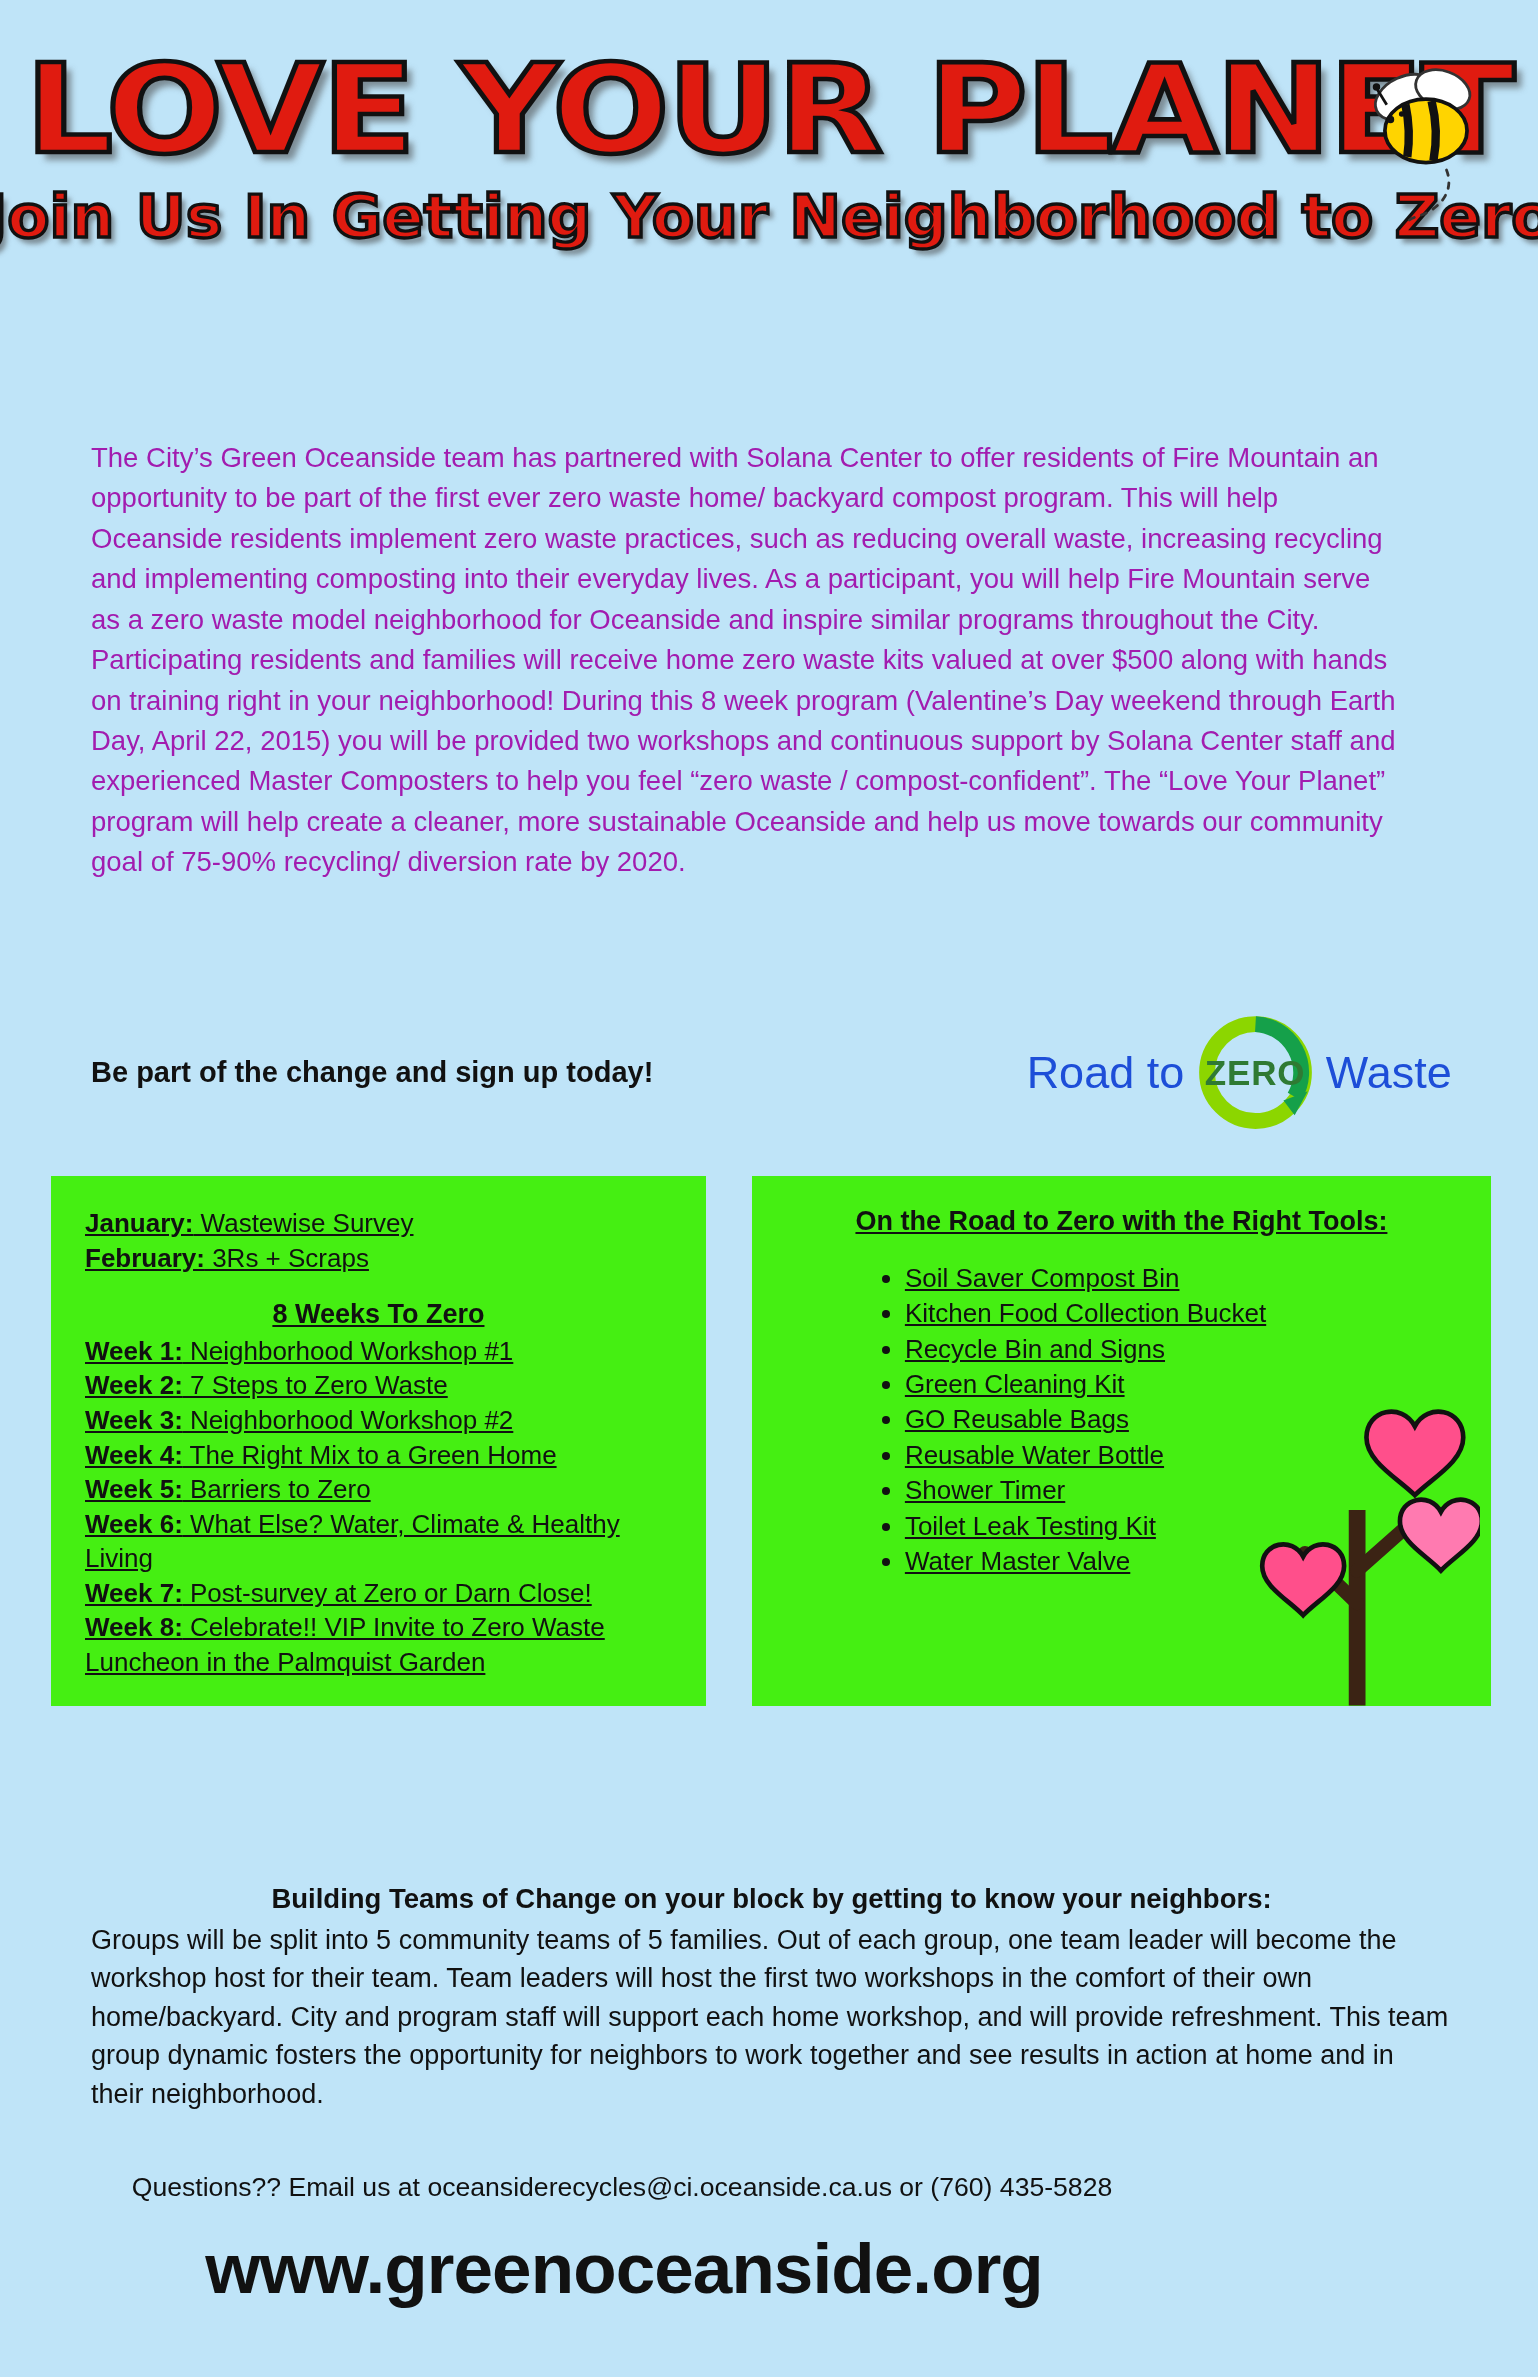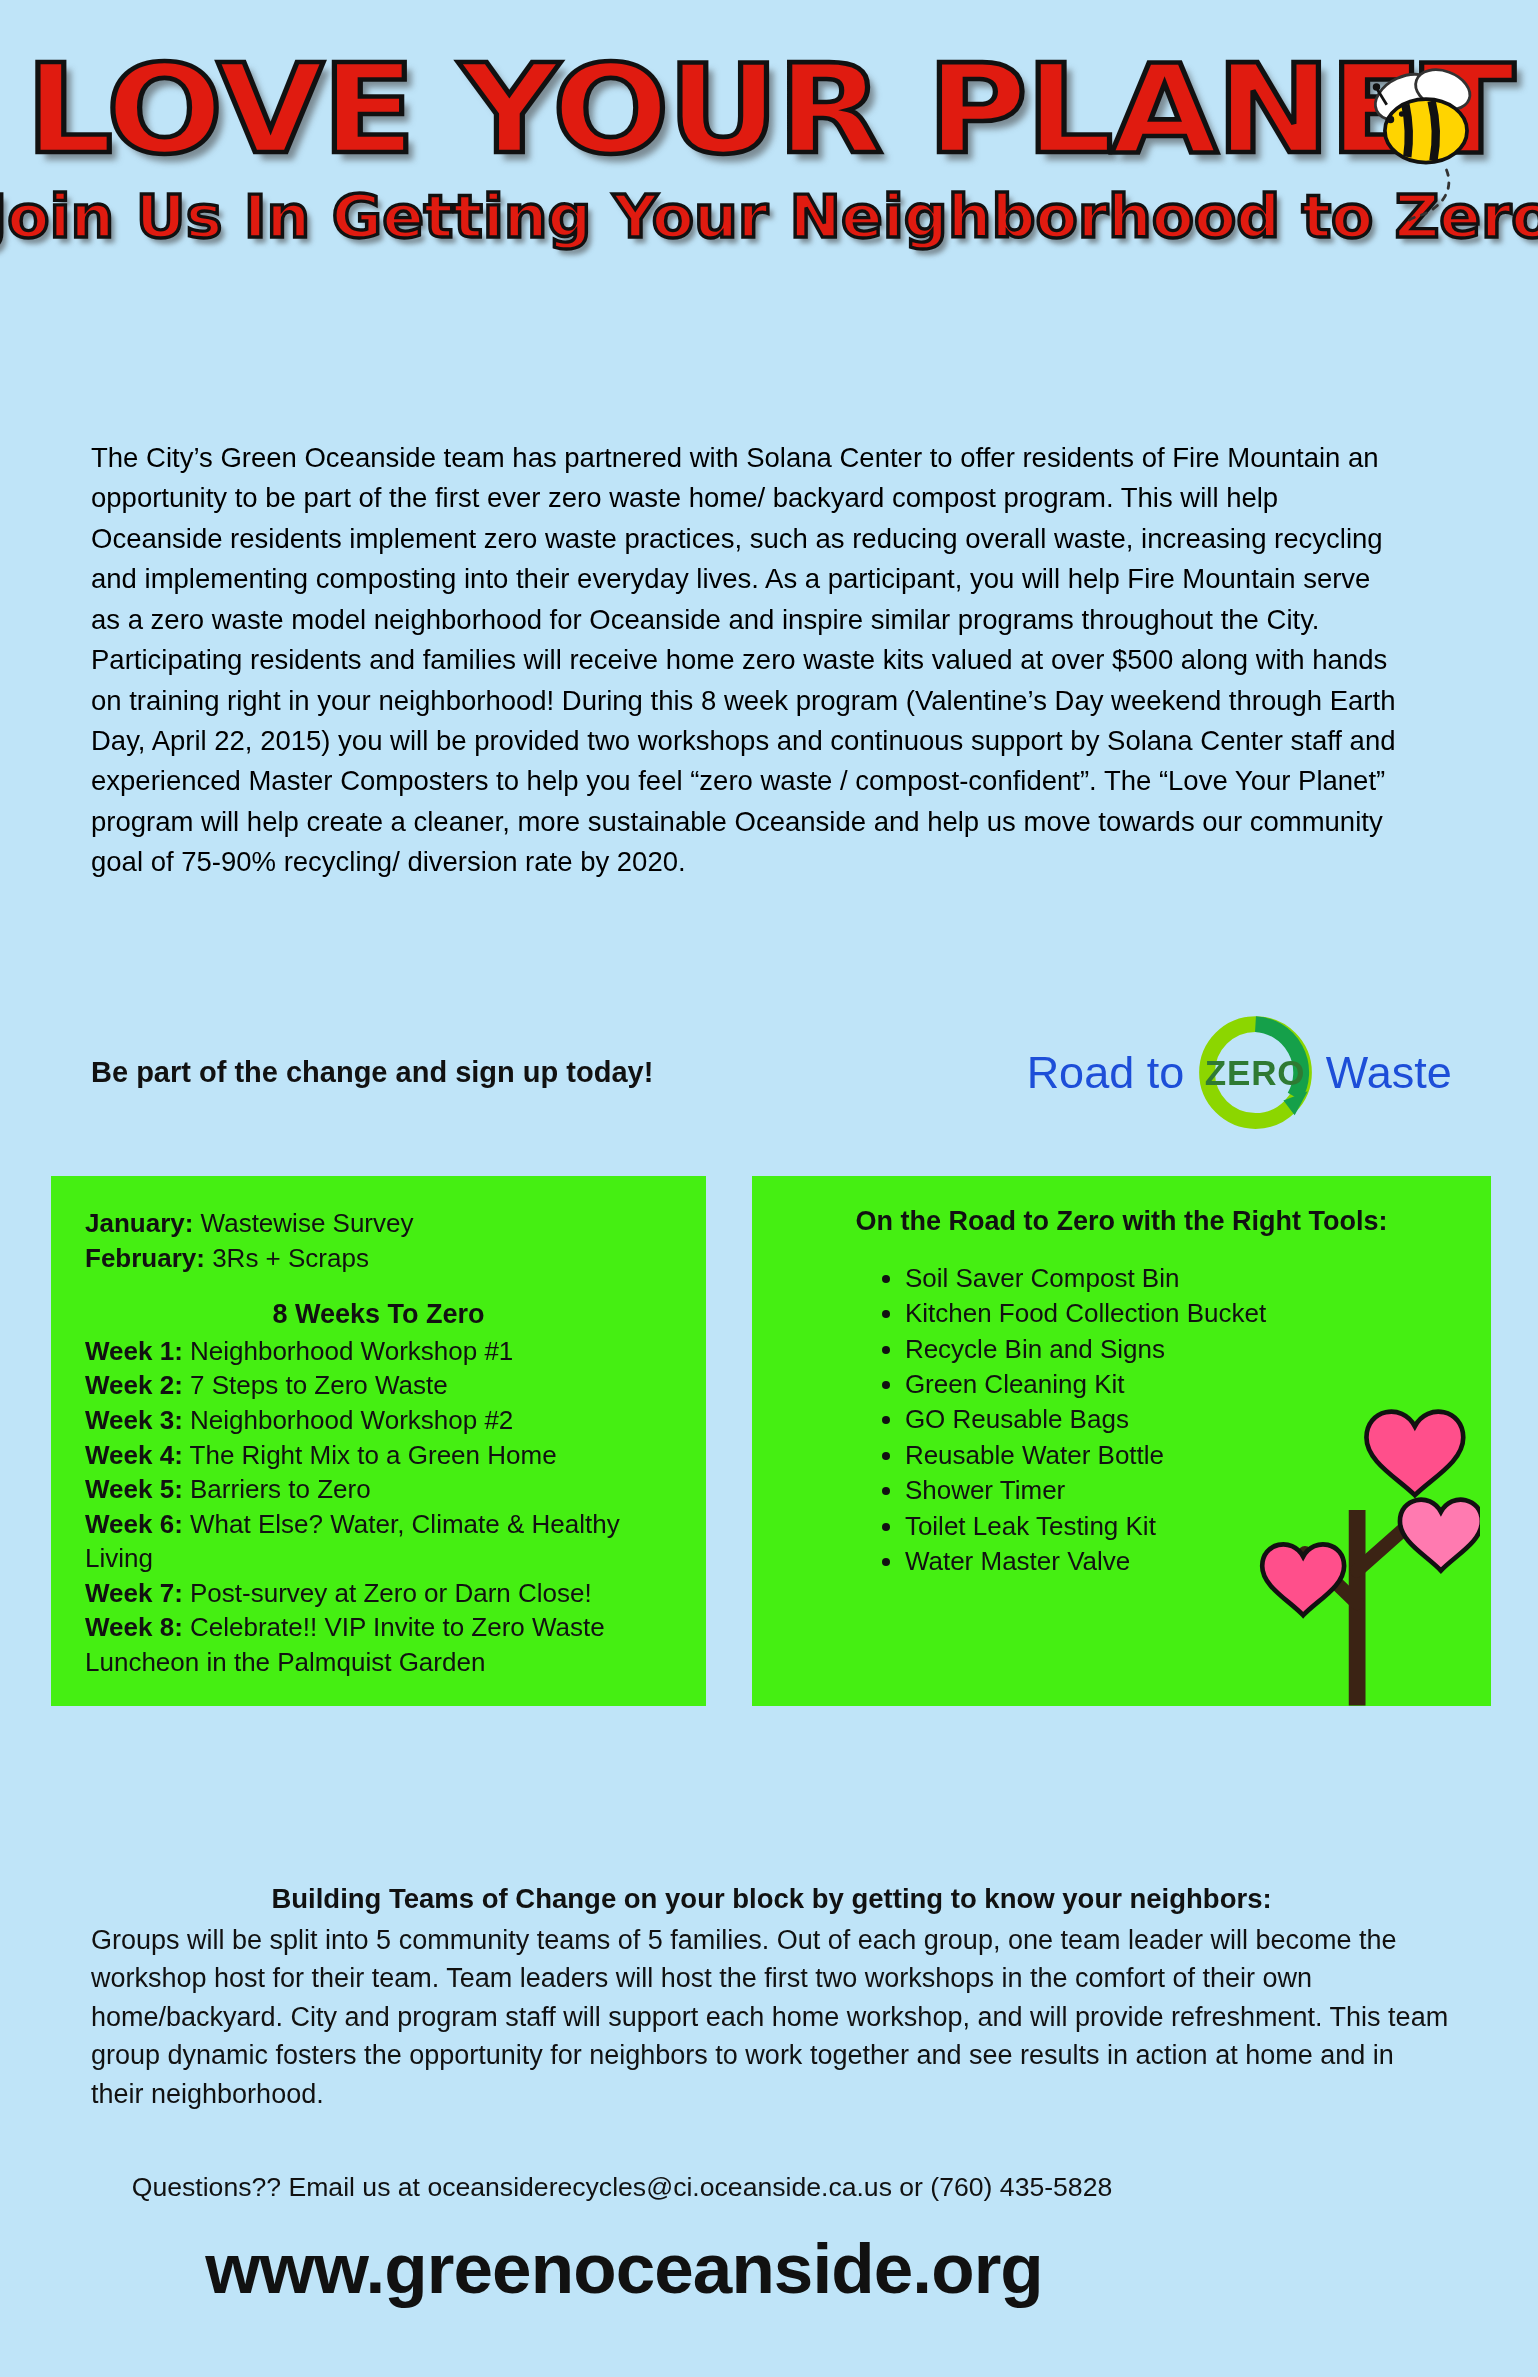--- a/index.html
+++ b/index.html
@@ -61,21 +61,21 @@
   }
 
   
   .intro {
     position: absolute;
     left: 91px;
     top: 438px;
     width: 1305px;
     font-size: 27.5px;
     line-height: 1.47;
-    color: #000000;
+    color: #a21caf;
     text-align: left;
   }
   .cta-row {
     position: absolute;
     left: 91px;
     top: 1011px;
     width: 1370px;
     display: flex;
     align-items: center;
     justify-content: space-between;
@@ -116,20 +116,21 @@
   }
 
   
   .panels {
     position: absolute;
     left: 51px;
     top: 1176px;
     width: 1440px;
     display: flex;
     gap: 46px;
+    text-decoration: underline;
   }
   .panel {
     background: #45ef12;
     box-sizing: border-box;
   }
   .panel-left {
     width: 702px;
     padding: 30px 34px 26px 34px;
   }
   .panel-right {

